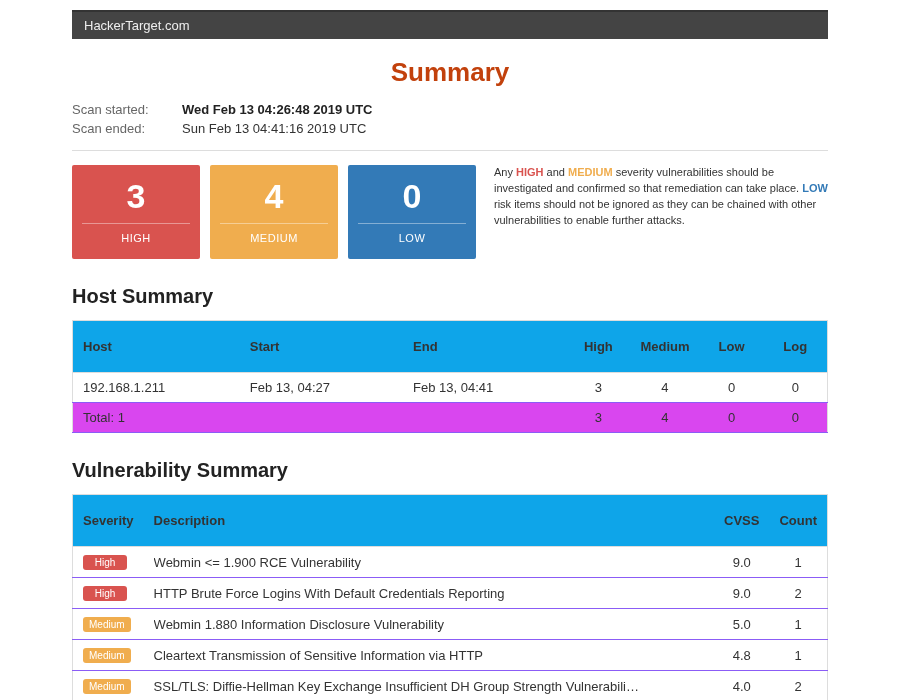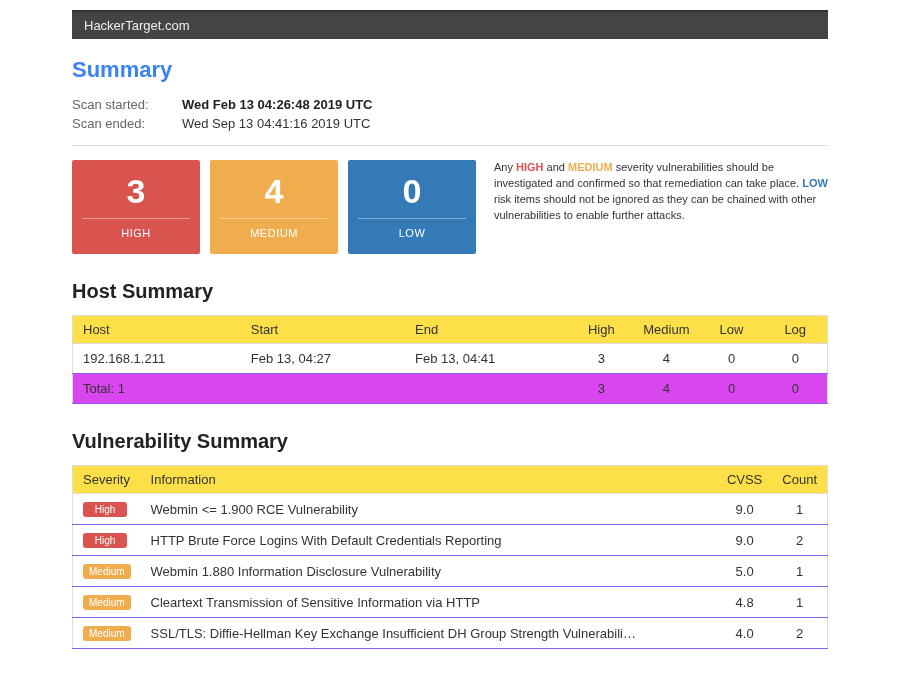--- a/index.html
+++ b/index.html
@@ -18,24 +18,25 @@
   .topbar {
     background: #444;
     color: #eee;
     padding: 6px 12px;
     display: flex;
     justify-content: space-between;
     font-size: 13px;
     border-top: 2px solid #333;
   }
   h1.summary-title {
-    font-size: 22px;
+    font-size: 26px;
     font-weight: bold;
     margin: 18px 0 14px 0;
-    color: #3b82f6;
+    color: #c2410c;
+    text-align: center;
   }
   .meta {
     font-size: 13px;
     color: #555;
     margin-bottom: 14px;
   }
   .meta-row { display: flex; margin-bottom: 4px; }
   .meta-label { width: 110px; color: #666; }
   .meta-val { color: #333; }
   .meta-val.bold { font-weight: bold; color: #222; }
@@ -81,24 +82,24 @@
     margin: 26px 0 12px 0;
     color: #222;
   }
   table {
     width: 100%;
     border-collapse: collapse;
     font-size: 13px;
     border: 1px solid #ddd;
   }
   th {
-    background: #fde047;
+    background: #0ea5e9;
     text-align: left;
-    padding: 6px 10px;
-    font-weight: normal;
+    padding: 18px 10px;
+    font-weight: bold;
     color: #333;
     border-bottom: 1px solid #ddd;
   }
   th.num, td.num { text-align: center; width: 64px; }
   td {
     padding: 7px 10px;
     border-bottom: 1px solid #8b5cf6;
     color: #333;
   }
   tr.total td { background: #d946ef; }
@@ -134,21 +135,21 @@
 
   <h1 class="summary-title">Summary</h1>
 
   <div class="meta">
     <div class="meta-row">
       <span class="meta-label">Scan started:</span>
       <span class="meta-val bold">Wed Feb 13 04:26:48 2019 UTC</span>
     </div>
     <div class="meta-row">
       <span class="meta-label">Scan ended:</span>
-      <span class="meta-val">Wed Sep 13 04:41:16 2019 UTC</span>
+      <span class="meta-val">Sun Feb 13 04:41:16 2019 UTC</span>
     </div>
   </div>
 
   <hr class="sep">
 
   <div class="tiles-row">
     <div class="tile high">
       <div class="num">3</div>
       <div class="lbl-wrap"><span class="lbl">HIGH</span></div>
     </div>
@@ -200,21 +201,21 @@
         </tr>
       </tbody>
   </table>
 
   <h2 class="section">Vulnerability Summary</h2>
 
   <table class="vuln-table">
     <thead>
       <tr>
         <th class="sev">Severity</th>
-        <th>Information</th>
+        <th>Description</th>
         <th class="cvss">CVSS</th>
         <th class="cnt">Count</th>
       </tr>
     </thead>
     <tbody id="vuln-rows">
         <tr>
           <td class="sev"><span class="badge high">High</span></td>
           <td>
             <div class="desc-cell">Webmin &lt;= 1.900 RCE Vulnerability</div>
           </td>

